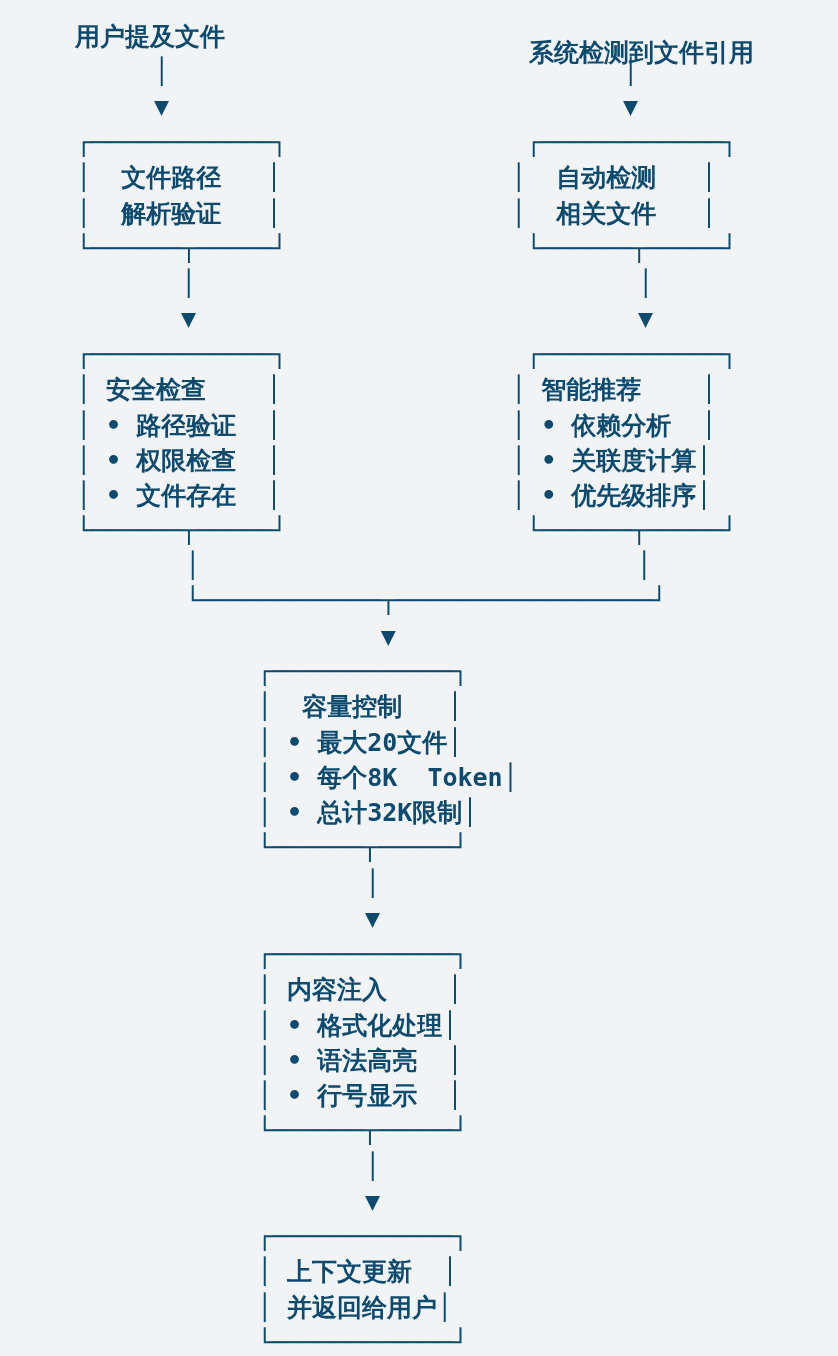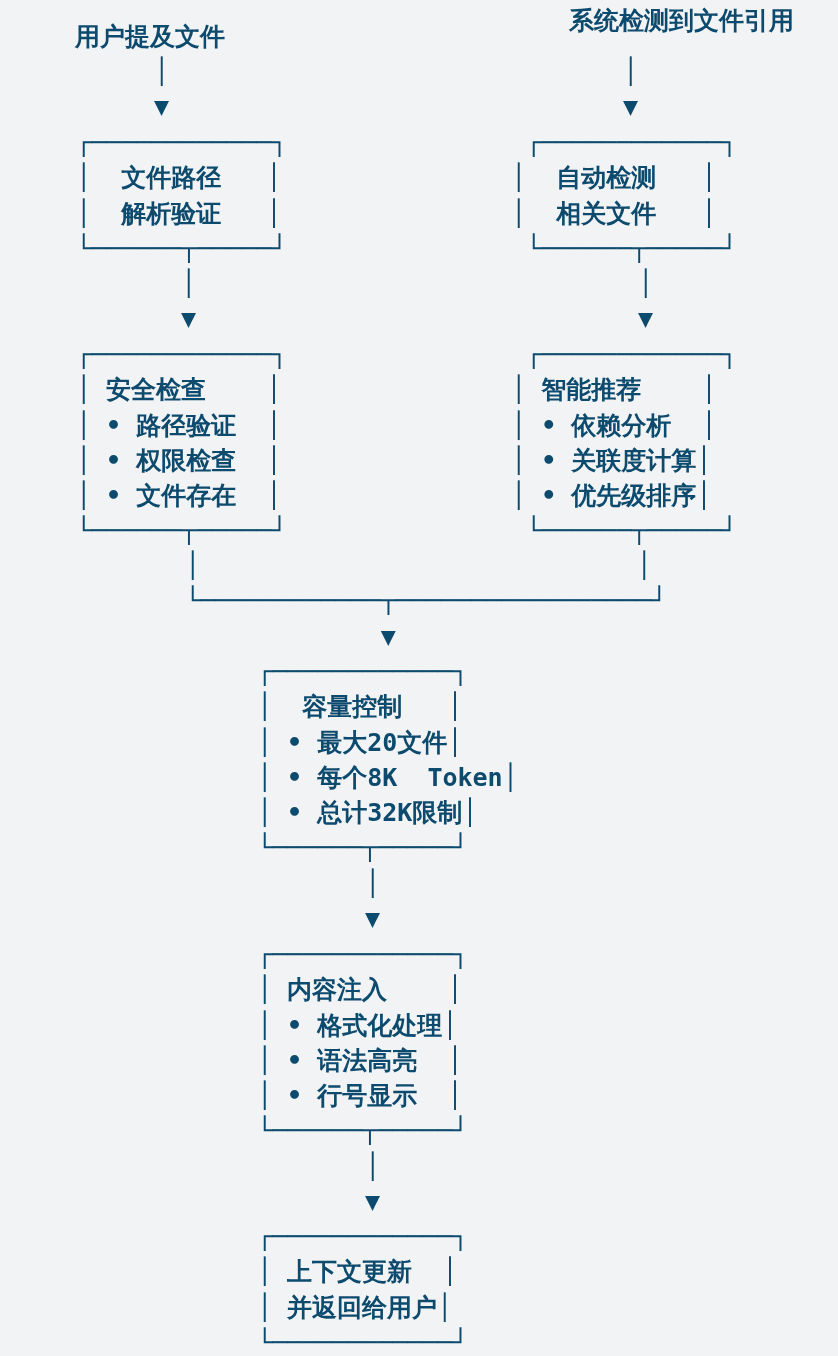--- a/index.html
+++ b/index.html
@@ -18,21 +18,21 @@
     margin: 0;
     font-size: 25px;
     line-height: 35.3px;
     font-weight: 600;
     letter-spacing: 0;
     white-space: pre;
     font-family: "DejaVu Sans Mono", monospace;
   }
   
   .pos-label-user        { left: 75px;  top: 19px; }
-  .pos-label-system      { left: 529px; top: 3px; margin-left: 40px; }
+  .pos-label-system      { left: 529px; top: 35px; }
   .pos-arrow-user        { left: 154px; top: 54px; }
   .pos-arrow-system      { left: 623px; top: 54px; }
   .pos-node-parse        { left: 76px;  top: 125px; }
   .pos-node-detect       { left: 496px; top: 125px; }
   .pos-arrow-parse       { left: 181px; top: 266px; }
   .pos-arrow-detect      { left: 638px; top: 266px; }
   .pos-node-security     { left: 76px;  top: 337px; }
   .pos-node-recommend    { left: 496px; top: 337px; }
   .pos-merge             { left: 185px; top: 548px; }
   .pos-node-capacity     { left: 257px; top: 654px; }

